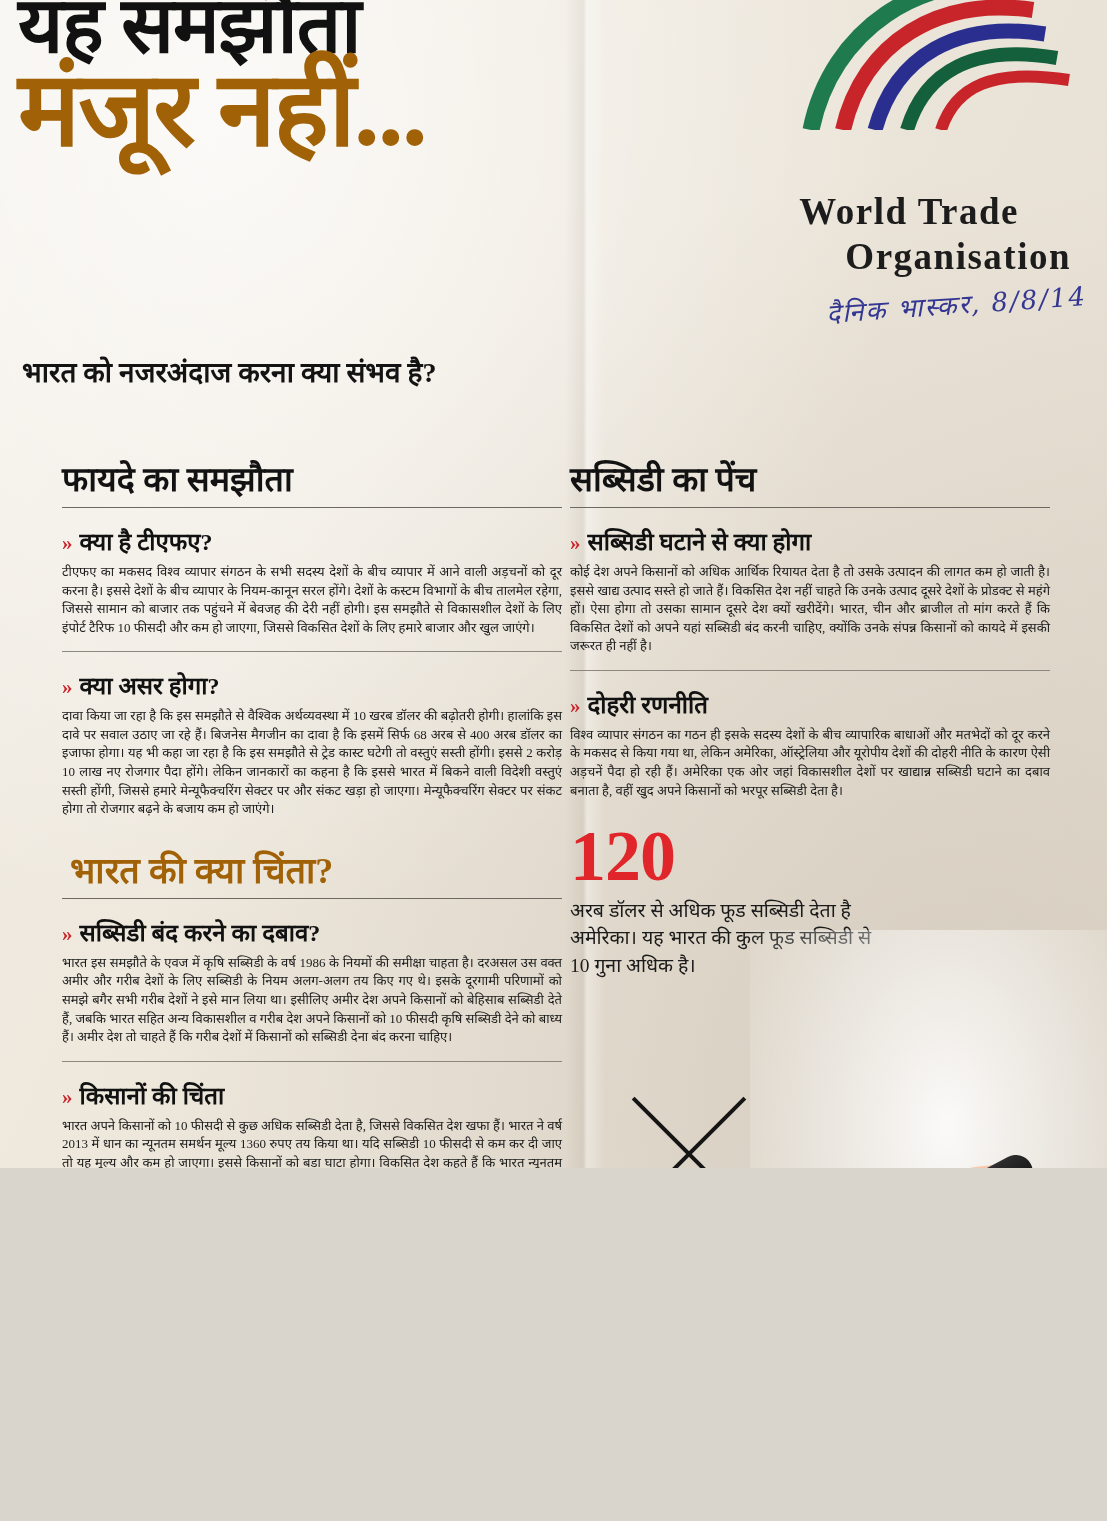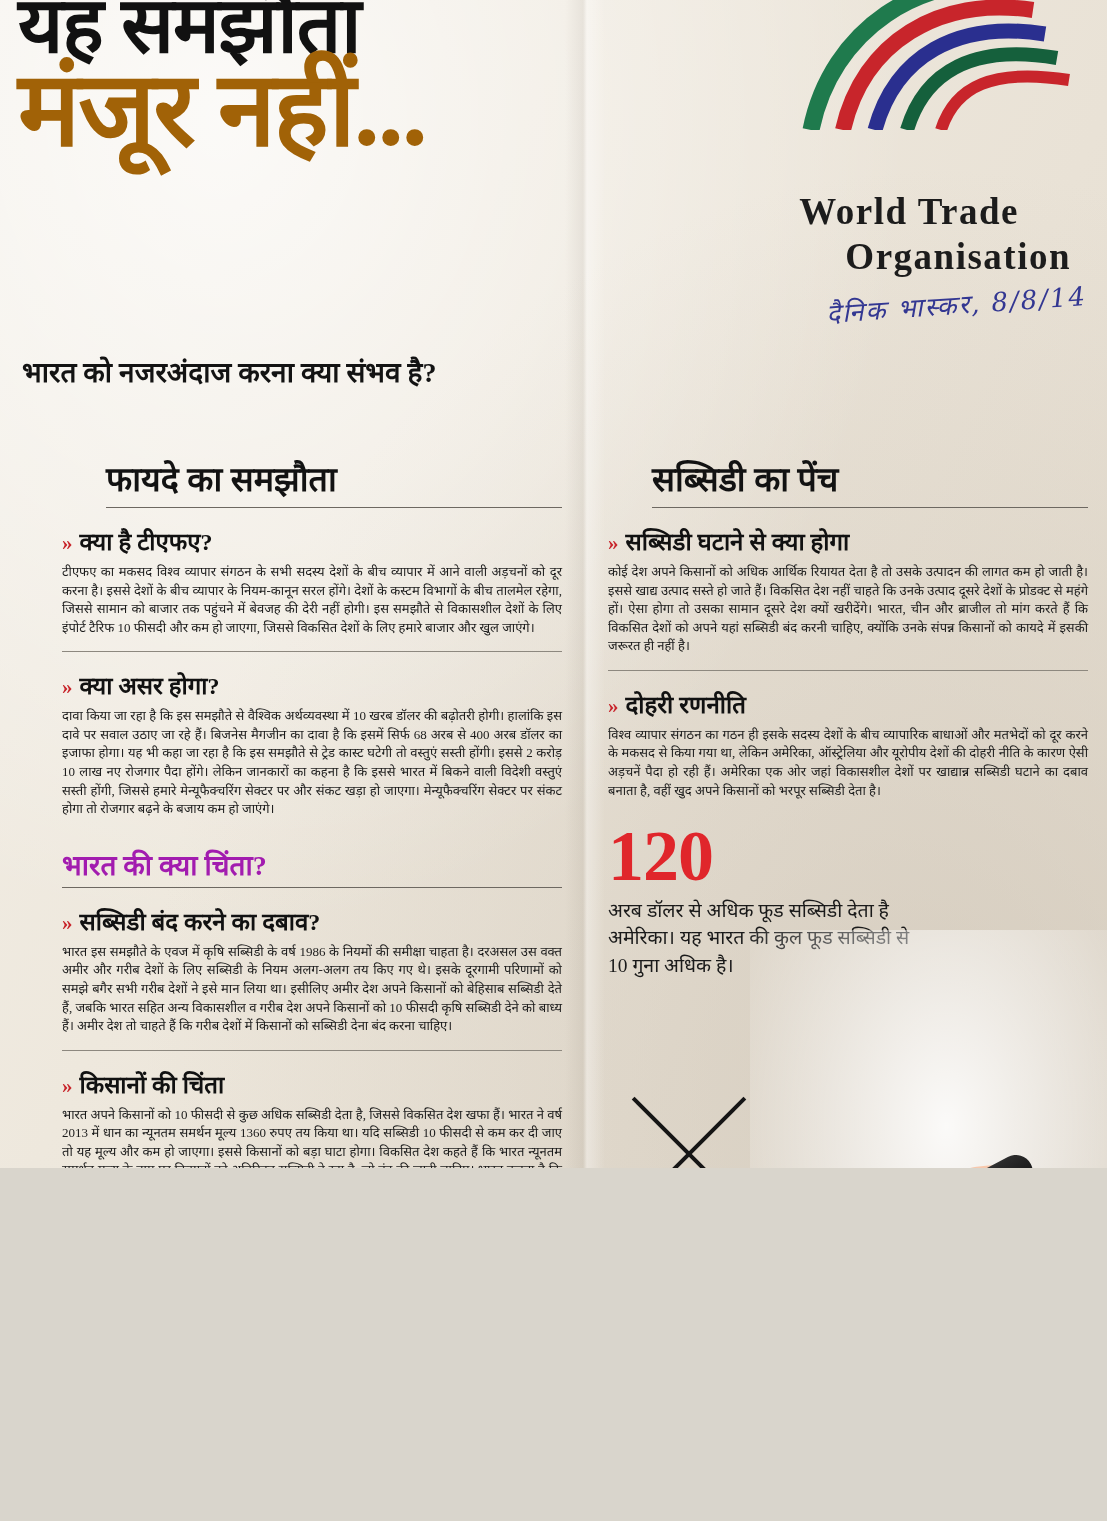--- a/index.html
+++ b/index.html
@@ -105,30 +105,29 @@
     letter-spacing: 2px;
     opacity: 0.95;
   }
 
   
   .col {
     position: absolute;
     top: 455px;
   }
   .col-left { left: 62px;  width: 500px; }
-  .col-right { left: 608px; width: 480px; }
+  .col-right { left: 570px; width: 480px; }
 
   .col-title {
     font-size: 34px;
     font-weight: bold;
     color: #121212;
     padding-bottom: 6px;
     border-bottom: 1px solid #6d6861;
     margin-bottom: 14px;
-    margin-left: 44px;
   }
   .section-title {
     font-size: 24px;
     font-weight: bold;
     color: #111;
     margin: 16px 0 6px 0;
     display: flex;
     align-items: baseline;
     gap: 7px;
   }
@@ -144,24 +143,24 @@
     text-align: justify;
     color: #1b1b1b;
     margin: 0 0 6px 0;
   }
   .divider {
     border: 0;
     border-top: 1px solid #8d887f;
     margin: 14px 0 4px 0;
   }
   .block-title {
-    font-size: 28px;
-    font-weight: bold;
-    margin: 26px 0 4px 0;
-    color: #a21caf;
+    font-size: 36px;
+    font-weight: bold;
+    margin: 26px 0 4px 8px;
+    color: #a16207;
   }
   .block-title-rule {
     border: 0;
     border-top: 1px solid #6d6861;
     margin: 0 0 10px 0;
   }
 
   
   .stat {
     margin-top: 22px;

